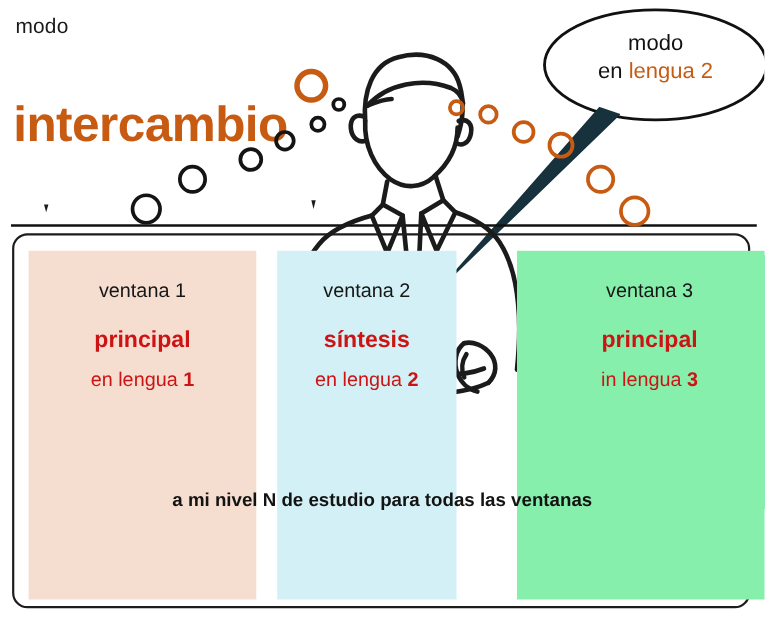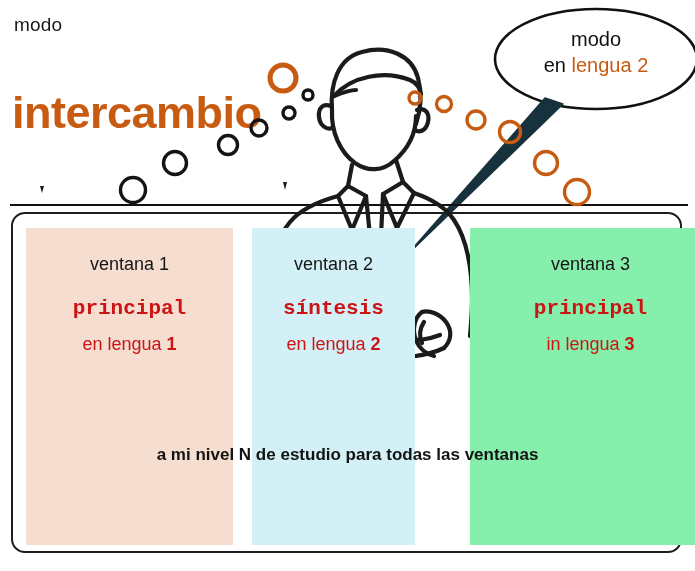--- a/index.html
+++ b/index.html
@@ -108,21 +108,20 @@
     font-size: 18px;
     color: #161616;
     white-space: nowrap;
   }
   .col-role {
     margin-top: 22px;
     font-size: 21px;
     font-weight: bold;
     color: #cc1414;
     white-space: nowrap;
-    font-family: Liberation Mono, monospace;
   }
   .col-lang {
     margin-top: 14px;
     font-size: 18px;
     color: #cc1414;
     white-space: nowrap;
   }
   .col-lang b { font-weight: bold; }
 
   .footnote {

